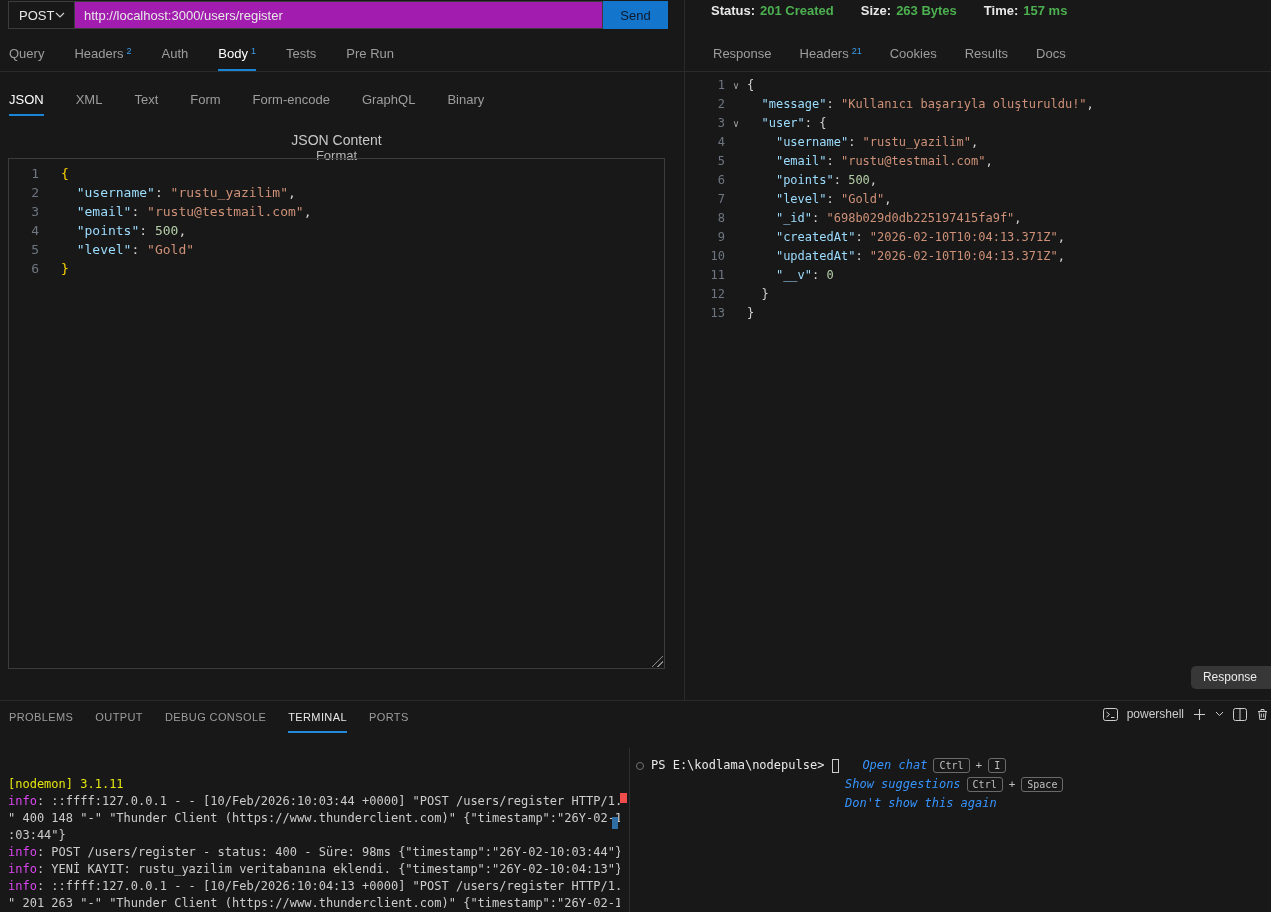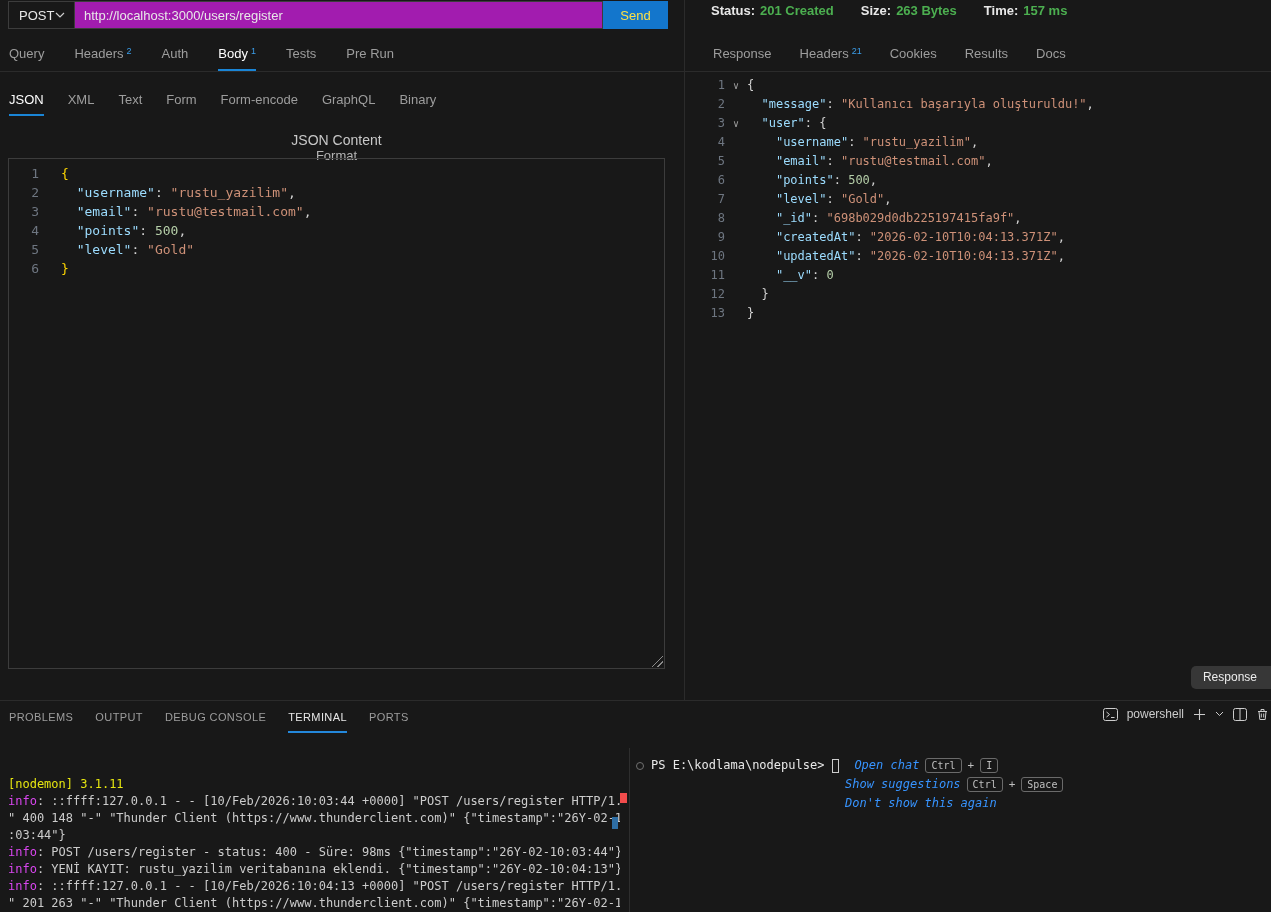--- a/index.html
+++ b/index.html
@@ -9,26 +9,26 @@
   .mono { font-family:"DejaVu Sans Mono","Liberation Mono",monospace; }
 
   
   .left-panel { position:absolute; left:0; top:0; width:684px; height:700px; }
   .url-row { position:absolute; left:8px; top:1px; width:660px; height:28px; display:flex; }
   .method-select { width:67px; border:1px solid #3c3c3c; background:#181818; color:#e8e8e8;
      display:flex; align-items:center; justify-content:space-between; padding:0 9px 0 10px;
      font-size:13px; cursor:pointer; }
   .url-input { flex:1; border:1px solid #3c3c3c; border-left:none; background:#a21caf;
      color:#e8e8e8; font-size:13px; padding:0 9px; outline:none; }
-  .send-btn { width:65px; background:#1376cc; color:#fde047; border:none; font-size:13px; cursor:pointer; }
+  .send-btn { width:65px; background:#1376cc; color:#0f172a; border:none; font-size:13px; cursor:pointer; }
 
   .tabrow { display:flex; font-size:13px; color:#9d9d9d; }
   .req-tabs { position:absolute; left:0; top:42px; width:684px; height:30px; gap:30px;
      padding-left:9px; border-bottom:1px solid #2b2b2b; }
-  .body-tabs { position:absolute; left:0; top:88px; height:28px; gap:24px; padding-left:9px; }
+  .body-tabs { position:absolute; left:0; top:88px; height:28px; gap:32px; padding-left:9px; }
   .tab { display:inline-flex; align-items:flex-start; cursor:pointer; padding-top:4px; height:100%; }
   .req-tabs .tab.active, .body-tabs .tab.active { color:#ffffff; box-shadow:inset 0 -2px 0 #1a85d6; }
   .tab-count { color:#3b9eea; font-size:9px; line-height:1; margin-left:3px; margin-top:1px; }
 
   .editor-header { position:absolute; left:9px; top:132px; width:655px; display:flex;
      justify-content:space-between; align-items:center;flex-direction:column; }
   .editor-title { font-size:14px; color:#c8c8c8; }
   .format-link { font-size:13px; color:#b4b4b4; cursor:pointer; }
 
   .editor-box { position:absolute; left:8px; top:158px; width:657px; height:511px;
@@ -78,21 +78,21 @@
      padding:6px 0 0 8px; font-size:12px; line-height:17px; white-space:pre; }
   .term-right { position:absolute; left:629px; top:12px; right:0; height:177px; overflow:hidden;
      padding:8px 0 0 6px; font-size:12px; line-height:19px; border-left:1px solid #2e2e2e; }
   .mark-red  { position:absolute; left:620px; top:57px; width:7px; height:10px; background:#f14c4c; }
   .mark-blue { position:absolute; left:612px; top:81px; width:6px; height:12px; background:#2e6ea5; }
 
   .prompt-line { display:flex; align-items:center; }
   .cmd-circle { flex:none; width:8px; height:8px; border:1px solid #707070; border-radius:50%; margin-right:7px; }
   .prompt-text { color:#e8e8e8; }
   .term-cursor { display:inline-block; width:7px; height:14px; border:1px solid #cccccc; margin-left:8px; }
-  .sugg { display:inline-flex; align-items:center; gap:6px; margin-left:15px; }
+  .sugg { display:inline-flex; align-items:center; gap:6px; margin-left:23px; }
   .sugg-row { display:flex; align-items:center; gap:6px; margin-left:209px; }
   .ghost-text { color:#3794ff; font-style:italic; cursor:pointer; }
   .key-badge { border:1px solid #6a6a6a; border-radius:3px; padding:0 5px; height:15px;
      line-height:14px; font-size:10px; color:#bfbfbf; }
   .key-plus { color:#bfbfbf; font-size:11px; }
 </style>
 </head>
 <body>
 
 <div class="page">

